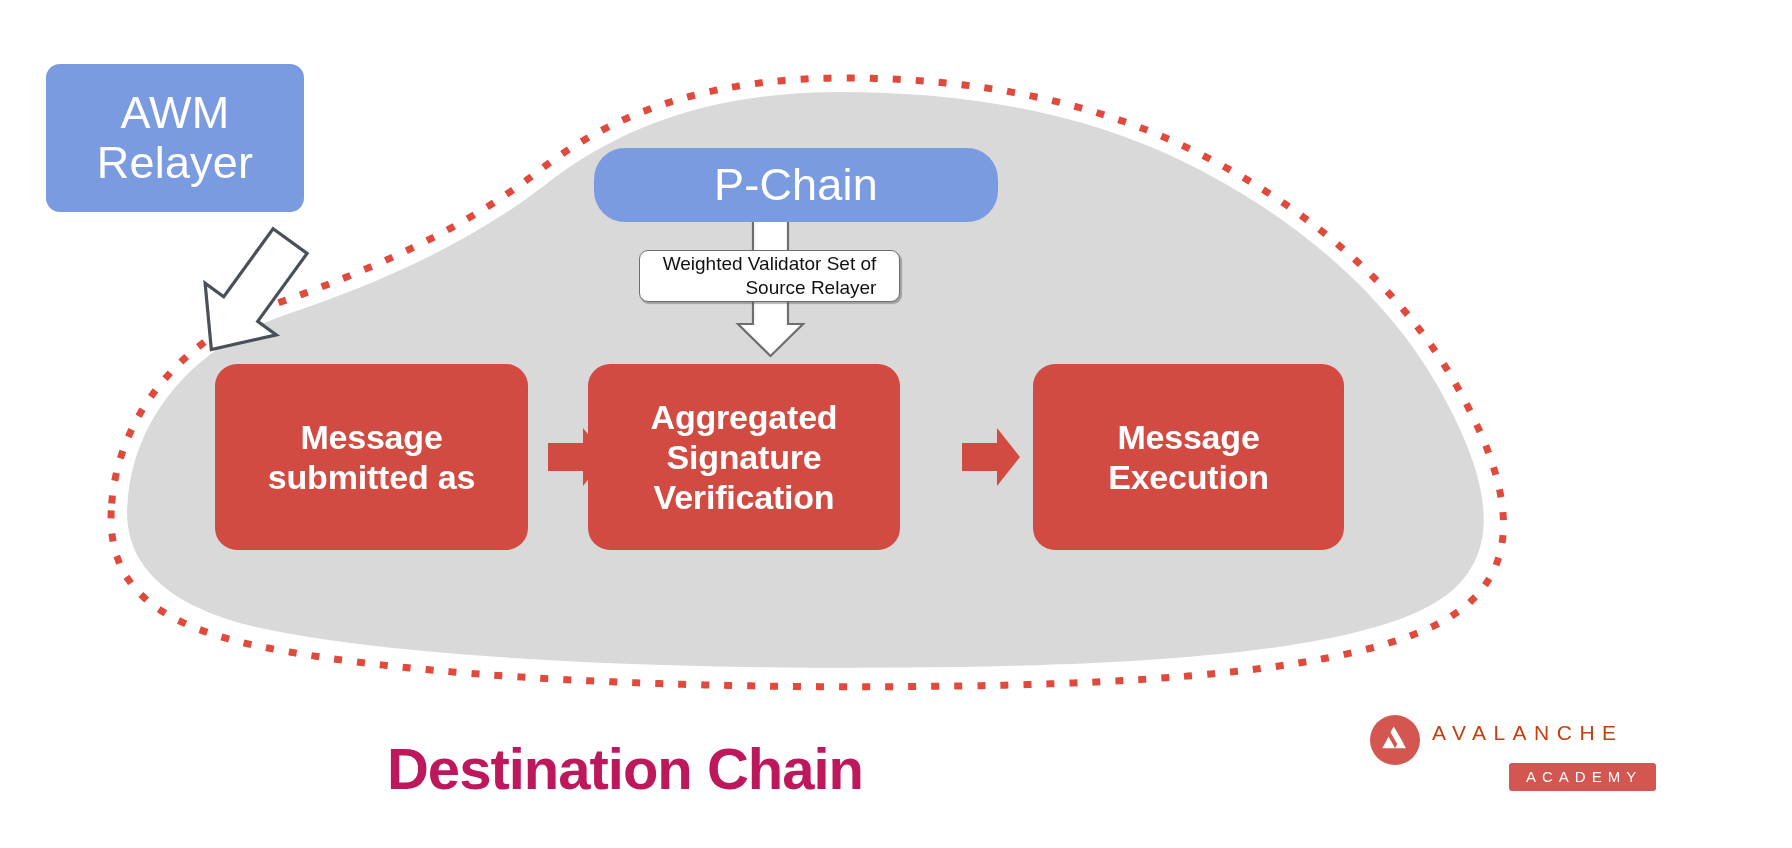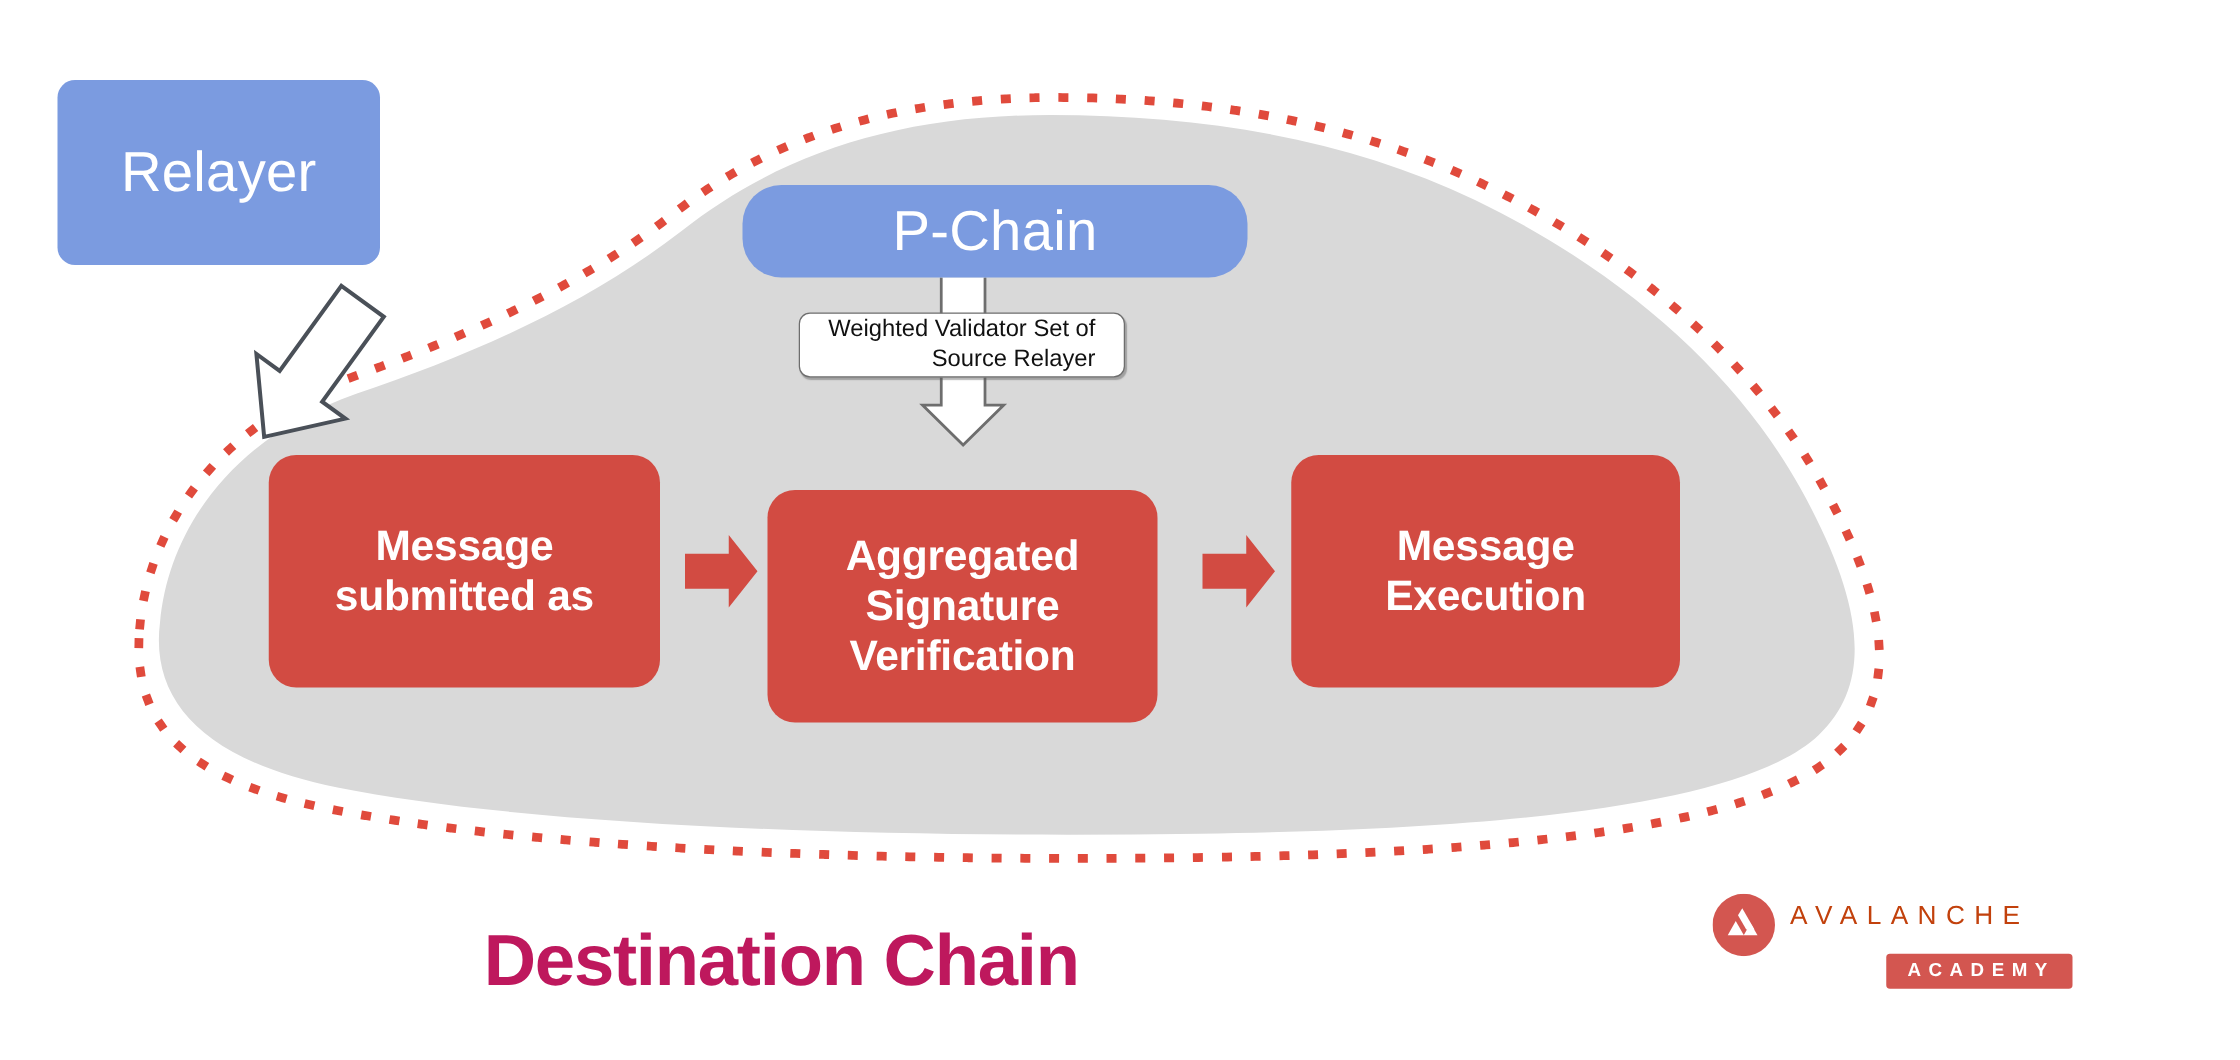--- a/index.html
+++ b/index.html
@@ -91,26 +91,25 @@
 
   #box-message-submitted {
     left: 215px;
     top: 364px;
     width: 313px;
     height: 186px;
     font-size: 34px;
   }
 
   #box-signature-verification {
-    left: 614px;
+    left: 588px;
     top: 364px;
     width: 312px;
     height: 186px;
     font-size: 34px;
-    margin-top: 28px;
   }
 
   #box-message-execution {
     left: 1033px;
     top: 364px;
     width: 311px;
     height: 186px;
     font-size: 34px;
   }
 
@@ -155,21 +154,21 @@
     left: 139px;
     top: 50px;
     background: #D35650;
     border-radius: 3px;
     padding: 5px 14px 5px 17px;
   }
   #logo-badge-text {
     font-size: 15px;
     letter-spacing: 6px;
     color: #ffffff;
-    font-weight: bold;
+    font-weight: normal;
   }
 </style>
 </head>
 <body>
 
 <div id="canvas">
 
   <svg id="bg-svg" viewBox="0 0 1792 848">
 
     <path fill="#D9D9D9" d="M 128 498
@@ -210,20 +209,21 @@
       <path fill="#D24B42" d="M 548 443 L 583 443 L 583 428 L 606 457 L 583 486 L 583 471 L 548 471 Z"></path>
     </g>
 
     <g>
       <path fill="#D24B42" d="M 962 443 L 997 443 L 997 428 L 1020 457 L 997 486 L 997 471 L 962 471 Z"></path>
     </g>
   </svg>
 
   <div class="node blue-node" id="awm-relayer">
     <div>
+      <div>AWM</div>
       <div>Relayer</div>
     </div>
   </div>
 
   <div class="node blue-node" id="p-chain">
     <span>P-Chain</span>
   </div>
 
   <div class="node label-node" id="validator-set-label">
     <div>

